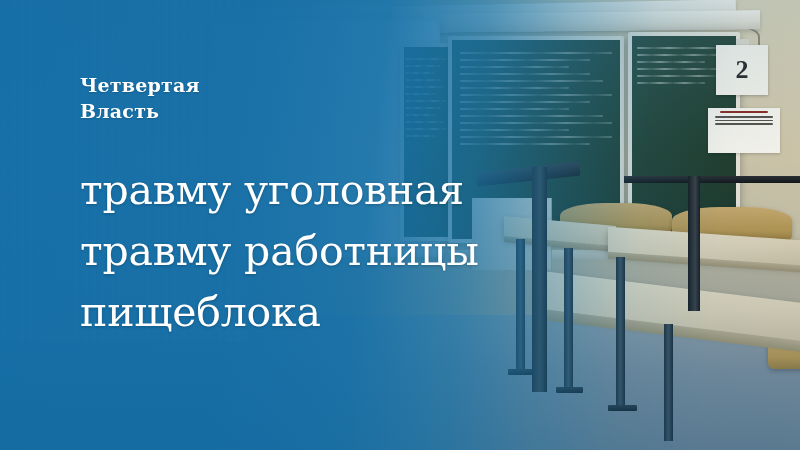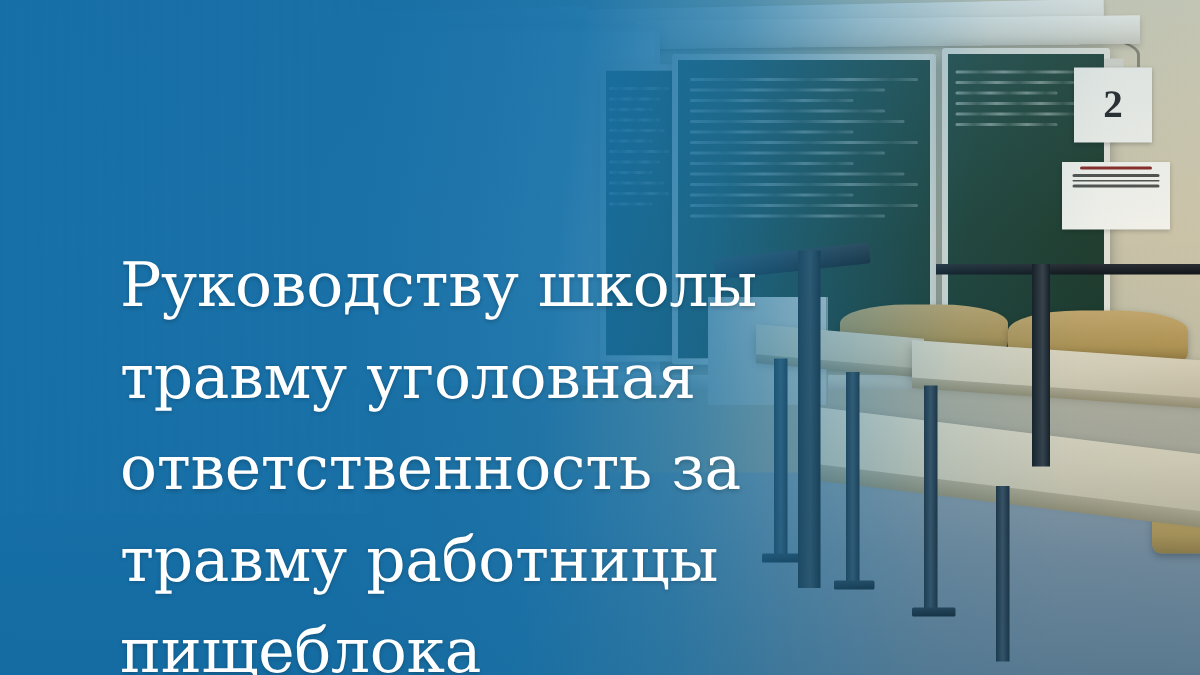--- a/index.html
+++ b/index.html
@@ -347,23 +347,25 @@
     <div class="post-frame-h"></div>
     <div class="post-v2"></div>
 
   </div>
 
   <div class="tint"></div>
   <div class="tint-bottom"></div>
 
   <div class="content">
 
+    <div class="logo">
+      <div>Четвертая</div>
+      <div>Власть</div>
+    </div>
 
     <div class="headline">
-      <div>Руководству школы</div>
       <div>травму уголовная</div>
-      <div>ответственность за</div>
       <div>травму работницы</div>
       <div>пищеблока</div>
     </div>
 
   </div>
 </div>
 
 </body></html>

